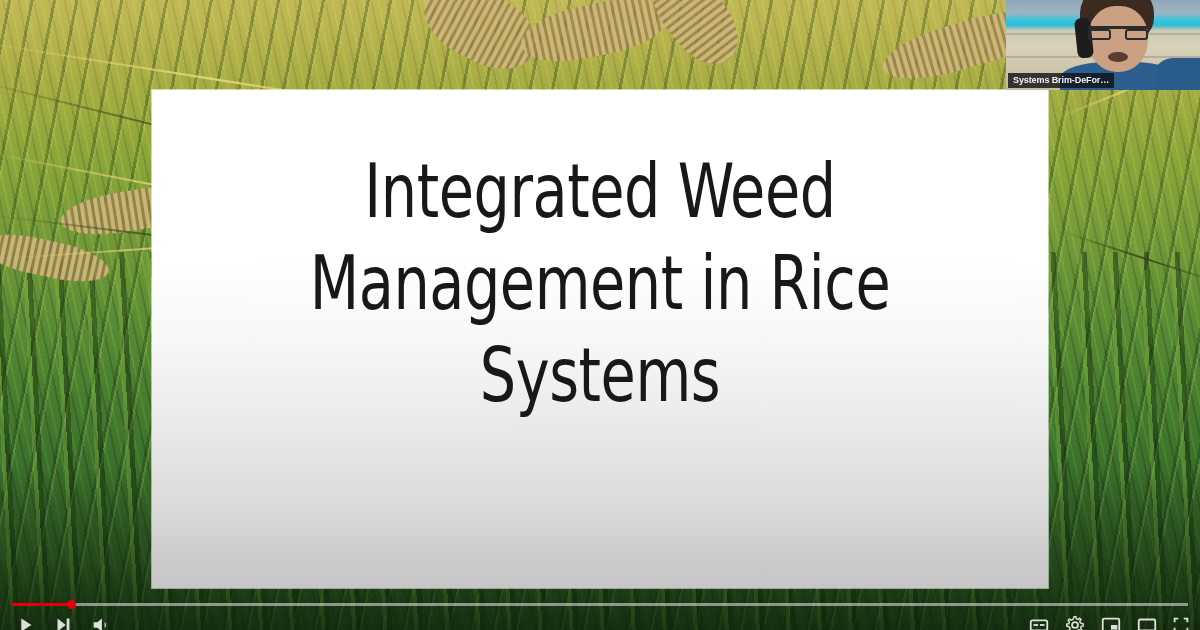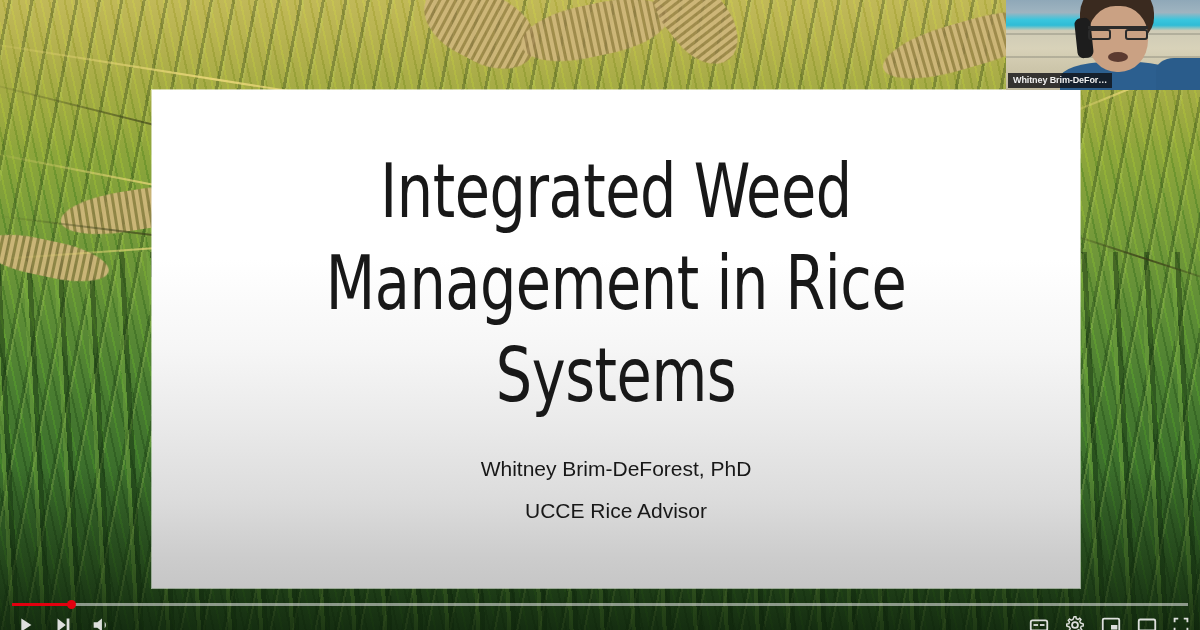--- a/index.html
+++ b/index.html
@@ -132,21 +132,20 @@
     height: 498px;
     background: linear-gradient(to bottom,
       #ffffff 0%,
       #ffffff 34%,
       #f6f6f6 52%,
       #e9e9e9 68%,
       #dcdcdc 82%,
       #cccccc 94%,
       #c6c6c6 100%);
     box-shadow: 0 0 0 1px rgba(255,255,255,0.55);
-    padding-left: 32px;
   }
   #slide-title {
     position: absolute;
     left: 0; right: 0;
     top: 56px;
     text-align: center;
     color: #181818;
     font-size: 74px;
     line-height: 1.24;
     font-weight: 300;
@@ -360,39 +359,35 @@
     <div class="stem dark" style="left:1060px;top:230px; width:180px; transform:rotate(18deg);"></div>
 
     <div class="field-dark"></div>
   </div>
 
   <div id="slide">
     <div id="slide-title">Integrated Weed
 Management in Rice Systems</div>
 
 
-    <div id="slide-author">
-      <div>Whitney Brim-DeForest, PhD</div>
-      <div>UCCE Rice Advisor</div>
-    </div>
   </div>
 
   <div id="webcam">
     <div class="cam-wall">
       <div class="cam-wall-line" style="top:33px;"></div>
       <div class="cam-wall-line" style="top:56px;"></div>
     </div>
     <div class="cam-hair"></div>
     <div class="cam-body"></div>
     <div class="cam-body2"></div>
     <div class="cam-face"></div>
     <div class="cam-headset"></div>
     <div class="cam-glasses"></div>
     <div class="cam-mouth"></div>
-    <div id="cam-name">Whitney Brim-DeFor…</div>
+    <div id="cam-name">Systems Brim-DeFor…</div>
   </div>
 
   <div id="player">
 
     <div id="scrub-track">
       <div id="scrub-progress" style="width: 5%;"></div>
       <div id="scrub-handle" style="left: 5%;"></div>
     </div>
 
     <div class="ctrl" id="ctl-play">

